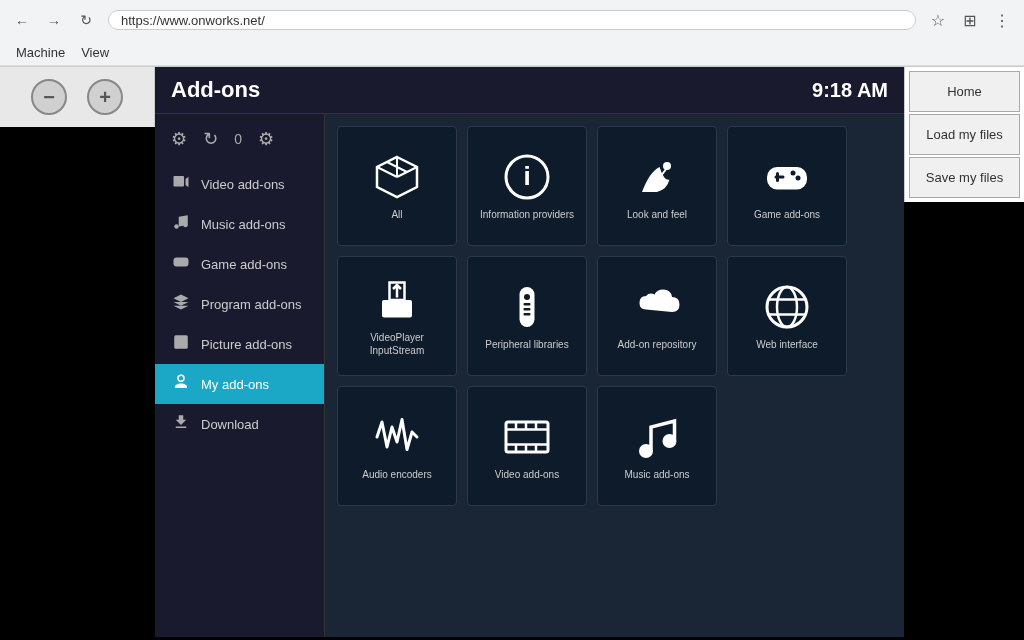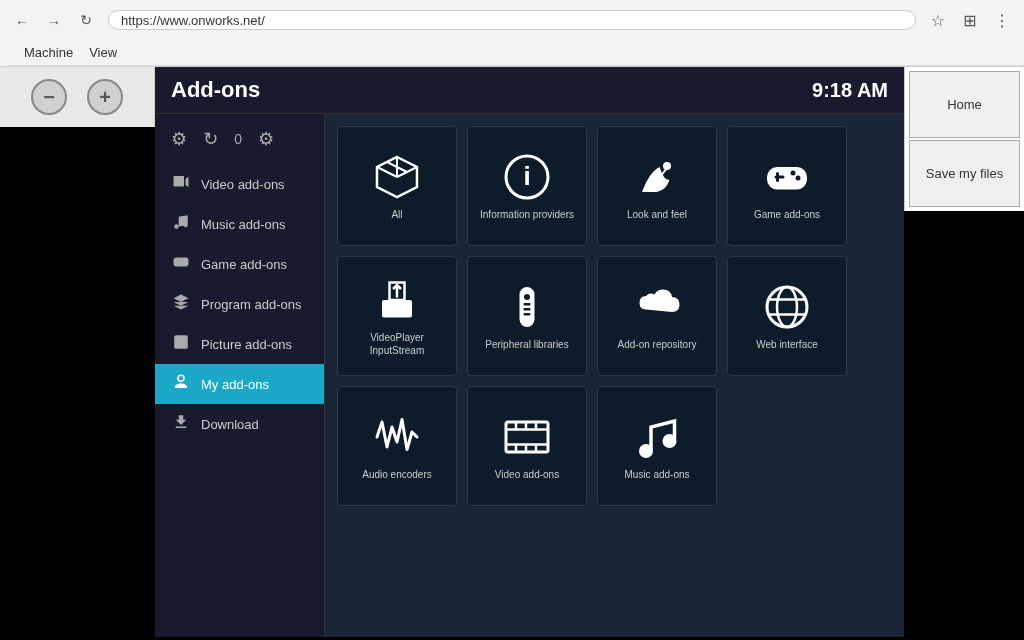--- a/index.html
+++ b/index.html
@@ -23,21 +23,21 @@
       font-size: 13px; background: white; display: flex; align-items: center; color: #333;
     }
     .browser-actions { display: flex; gap: 4px; }
     .action-btn {
       width: 28px; height: 28px; border-radius: 50%; border: none; background: transparent;
       cursor: pointer; display: flex; align-items: center; justify-content: center; font-size: 16px; color: #555;
     }
 
     
     .menu-bar {
-      display: flex; align-items: center; background: #f1f3f4; padding: 2px 8px; border-bottom: 1px solid #ddd; margin-left: 8px;
+      display: flex; align-items: center; background: #f1f3f4; padding: 2px 8px; border-bottom: 1px solid #ddd;
     }
     .menu-item { padding: 3px 8px; font-size: 13px; cursor: pointer; color: #333; }
 
     
     .main-content {
       display: flex; height: calc(640px - 70px); position: relative;
     }
 
     
     .zoom-panel {
@@ -56,21 +56,21 @@
       color: #555; font-weight: bold;
     }
 
     
     .right-panel {
       position: absolute; right: 0; top: 0; width: 120px; background: white;
       border-left: 1px solid #ccc; display: flex; flex-direction: column; gap: 2px; padding: 4px;
       z-index: 10;
     }
     .right-btn {
-      padding: 25px 4px; text-align: center; font-size: 13px; border: 1px solid #aaa;
+      padding: 12px 4px; text-align: center; font-size: 13px; border: 1px solid #aaa;
       cursor: pointer; color: #333; background: #f0f0f0;
     }
 
     
     .kodi-app {
       position: absolute; left: 155px; right: 120px; top: 0; bottom: 0;
       background: #1a1a2e; display: flex; flex-direction: column;
     }
 
     
@@ -146,20 +146,21 @@
 
   <div class="zoom-panel">
     <div class="zoom-controls">
       <button class="zoom-btn">−</button>
       <button class="zoom-btn">+</button>
     </div>
   </div>
 
   <div class="right-panel">
     <div class="right-btn">Home</div>
+    <div class="right-btn">Load my files</div>
     <div class="right-btn">Save my files</div>
   </div>
 
   <div class="kodi-app">
 
     <div class="kodi-header">
       <span class="kodi-title">Add-ons</span>
       <span class="kodi-time">9:18 AM</span>
     </div>
 

